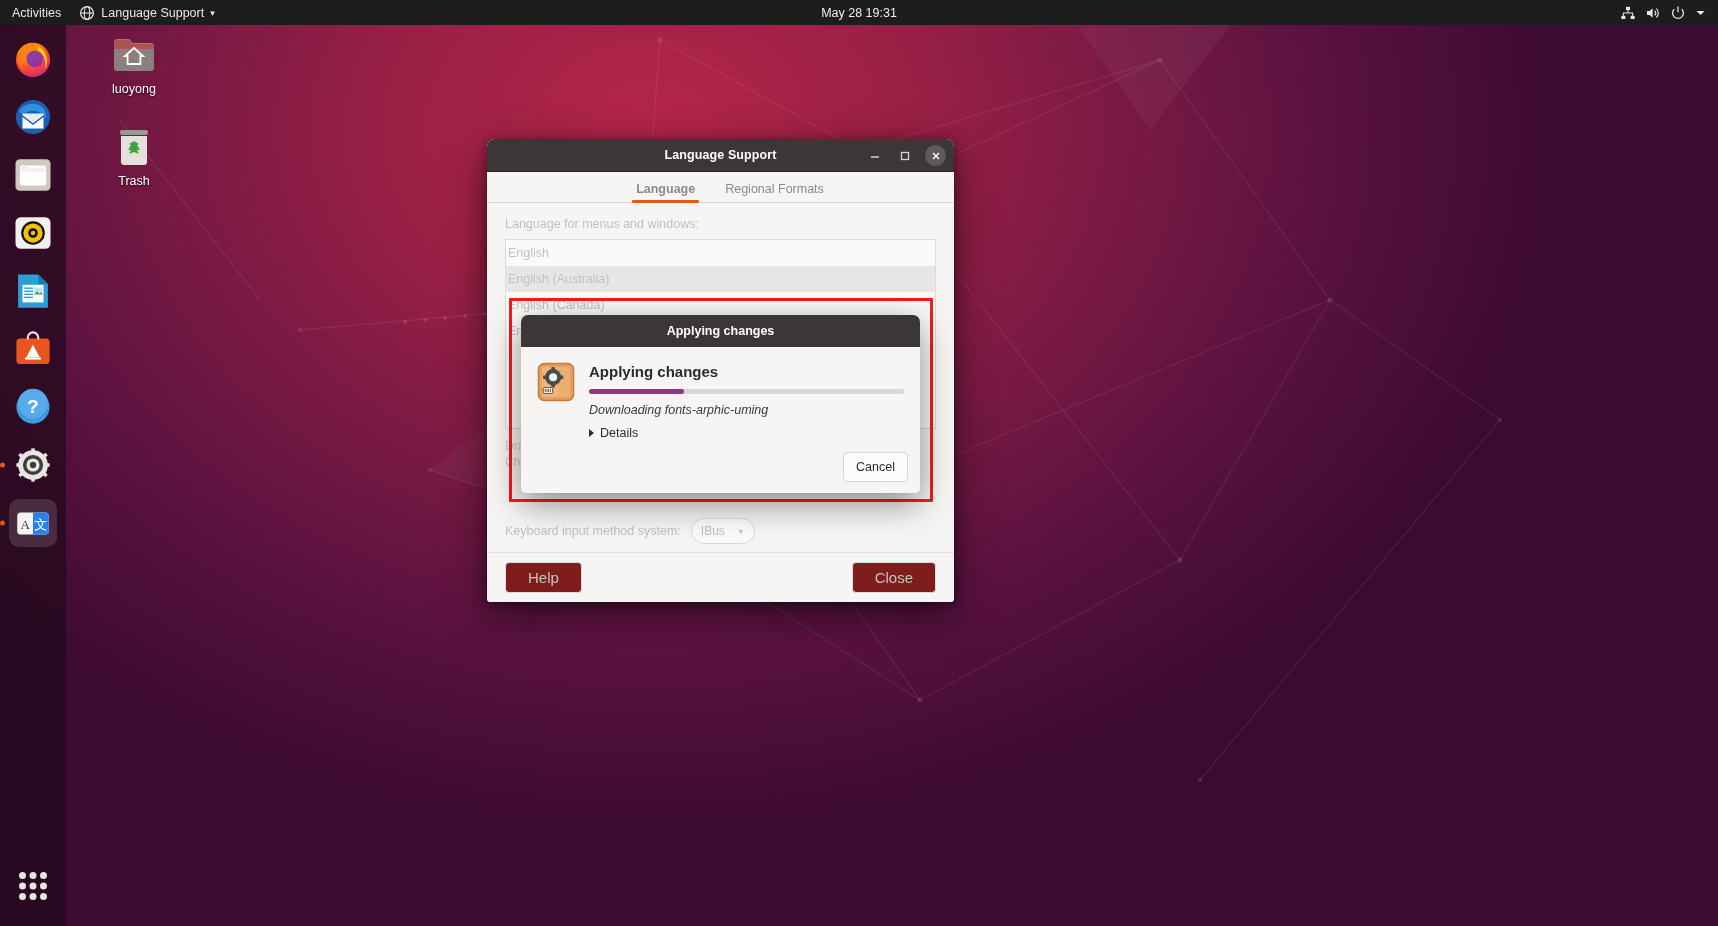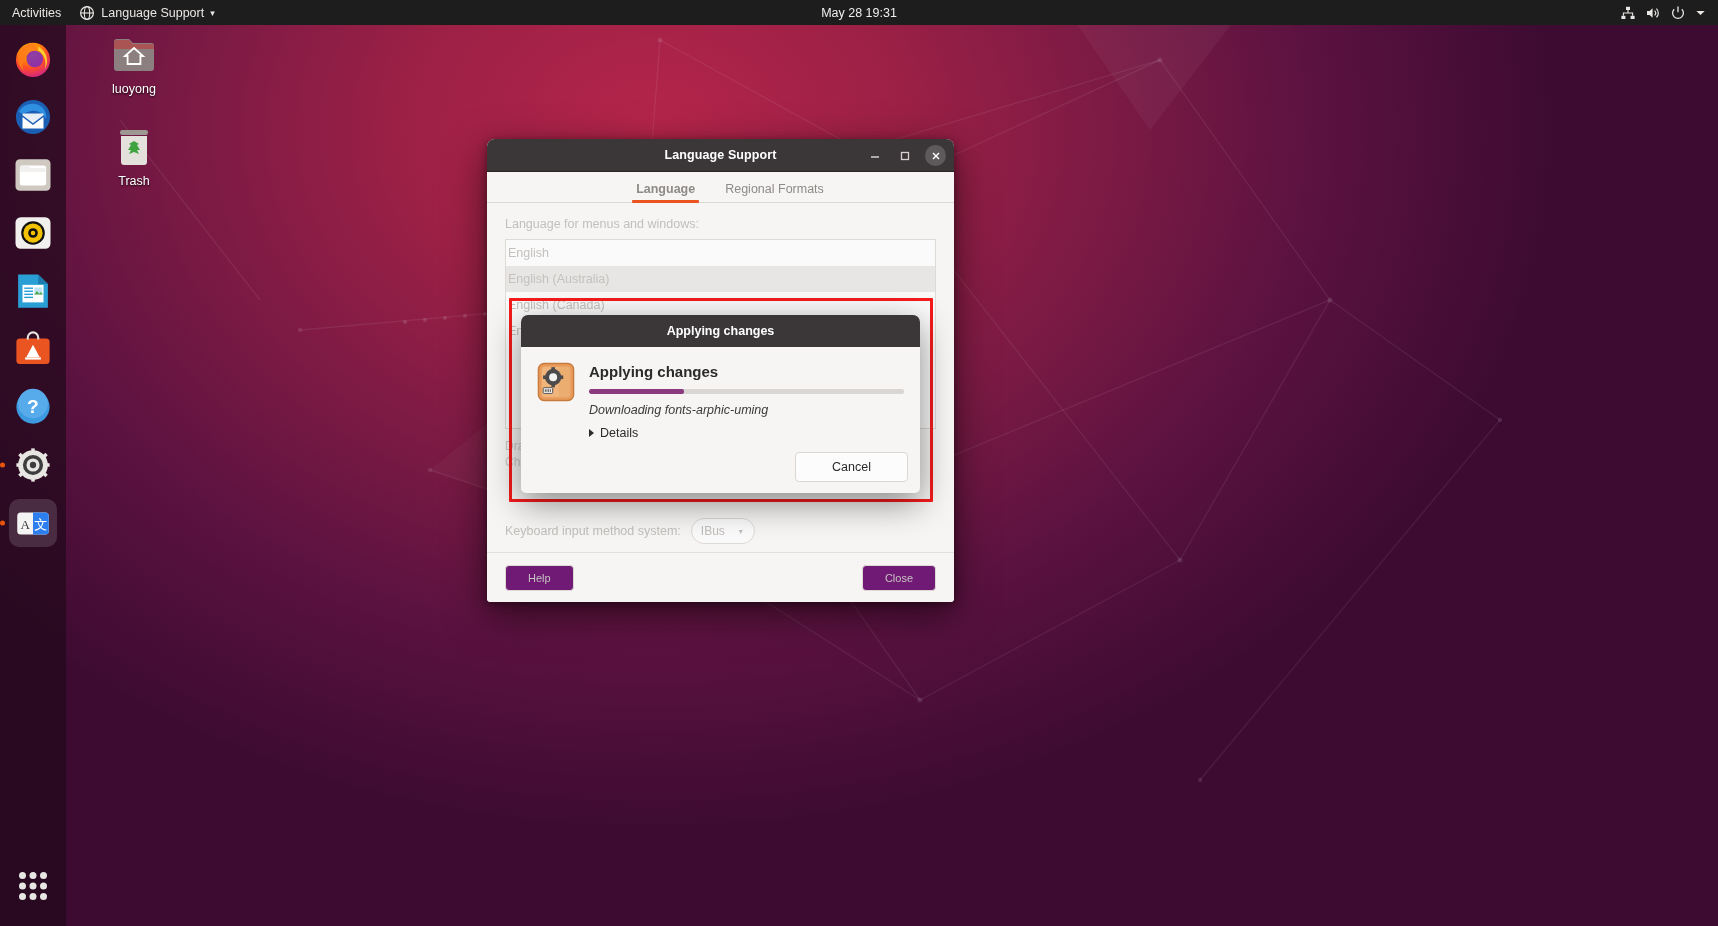--- a/index.html
+++ b/index.html
@@ -134,22 +134,22 @@
     display:flex; align-items:center; gap:14px; min-width:64px;
   }
 
   #ls-footer{
     position:absolute; left:0; bottom:0; width:100%; height:50px;
     border-top:1px solid #e3dfdb; background:#f6f5f4;
     display:flex; align-items:center; justify-content:space-between;
     padding:0 18px;
   }
   .foot-btn{
-    border:1px solid #ddd9d5; border-radius:4px; background:#701a75;
-    padding:6px 22px; font-size:11px; color:#c6c3c0;
+    border:1px solid #ddd9d5; border-radius:4px; background:#7f1d1d;
+    padding:6px 22px; font-size:15px; color:#c6c3c0;
   }
 
   
   #hl-rect{
     position:absolute; left:509px; top:298px; width:424px; height:204px;
     border:3px solid #f51b1b; z-index:70; pointer-events:none;
     border-radius:1px;
   }
 
   
@@ -172,21 +172,21 @@
   }
   #ad-progress-fill{ height:100%; background:#8b3a7e; border-radius:2px; }
   #ad-status{ font-size:12.5px; color:#3a3a3a; margin-bottom:9px;font-style:italic; }
   #ad-details{ font-size:12.5px; color:#2b2b2b; display:flex; align-items:center; gap:6px; }
   .tri{ width:0;height:0;border-left:5px solid #2b2b2b;border-top:4px solid transparent;border-bottom:4px solid transparent;}
   #ad-footer{
     position:absolute; right:12px; bottom:11px;
   }
   #ad-cancel{
     border:1px solid #dbd7d3; border-radius:4px; background:#fdfcfc;
-    padding:7px 36px; font-size:12.5px; color:#2b2b2b;
+    padding:7px 12px; font-size:12.5px; color:#2b2b2b;
   }
 </style>
 </head>
 <body>
 
 <div id="desktop">
   <svg id="wallpaper-art" viewBox="0 0 1718 926" preserveAspectRatio="none">
     <g stroke="rgba(255,255,255,0.07)" fill="none" stroke-width="1.4">
       <path d="M660 40 L860 150 L1160 60 L1330 300 L1180 560 L920 700 L700 560 L640 300 Z"></path>
       <path d="M860 150 L1180 560"></path>

